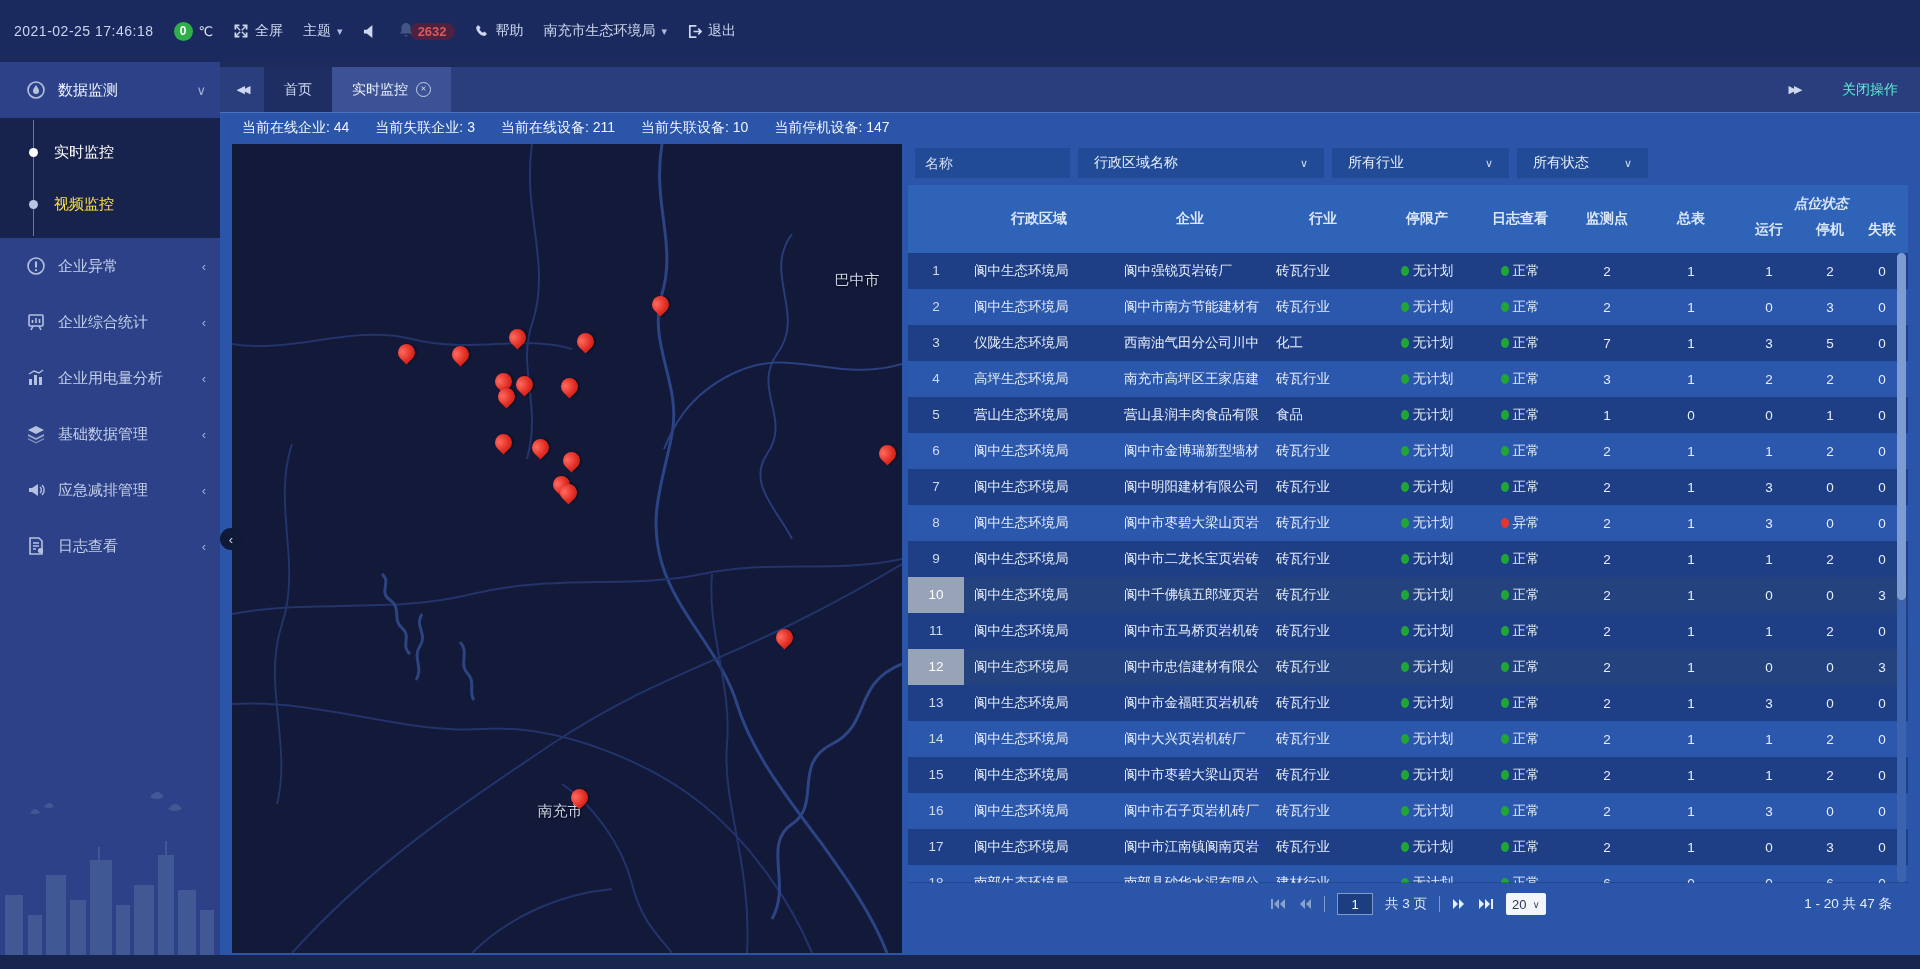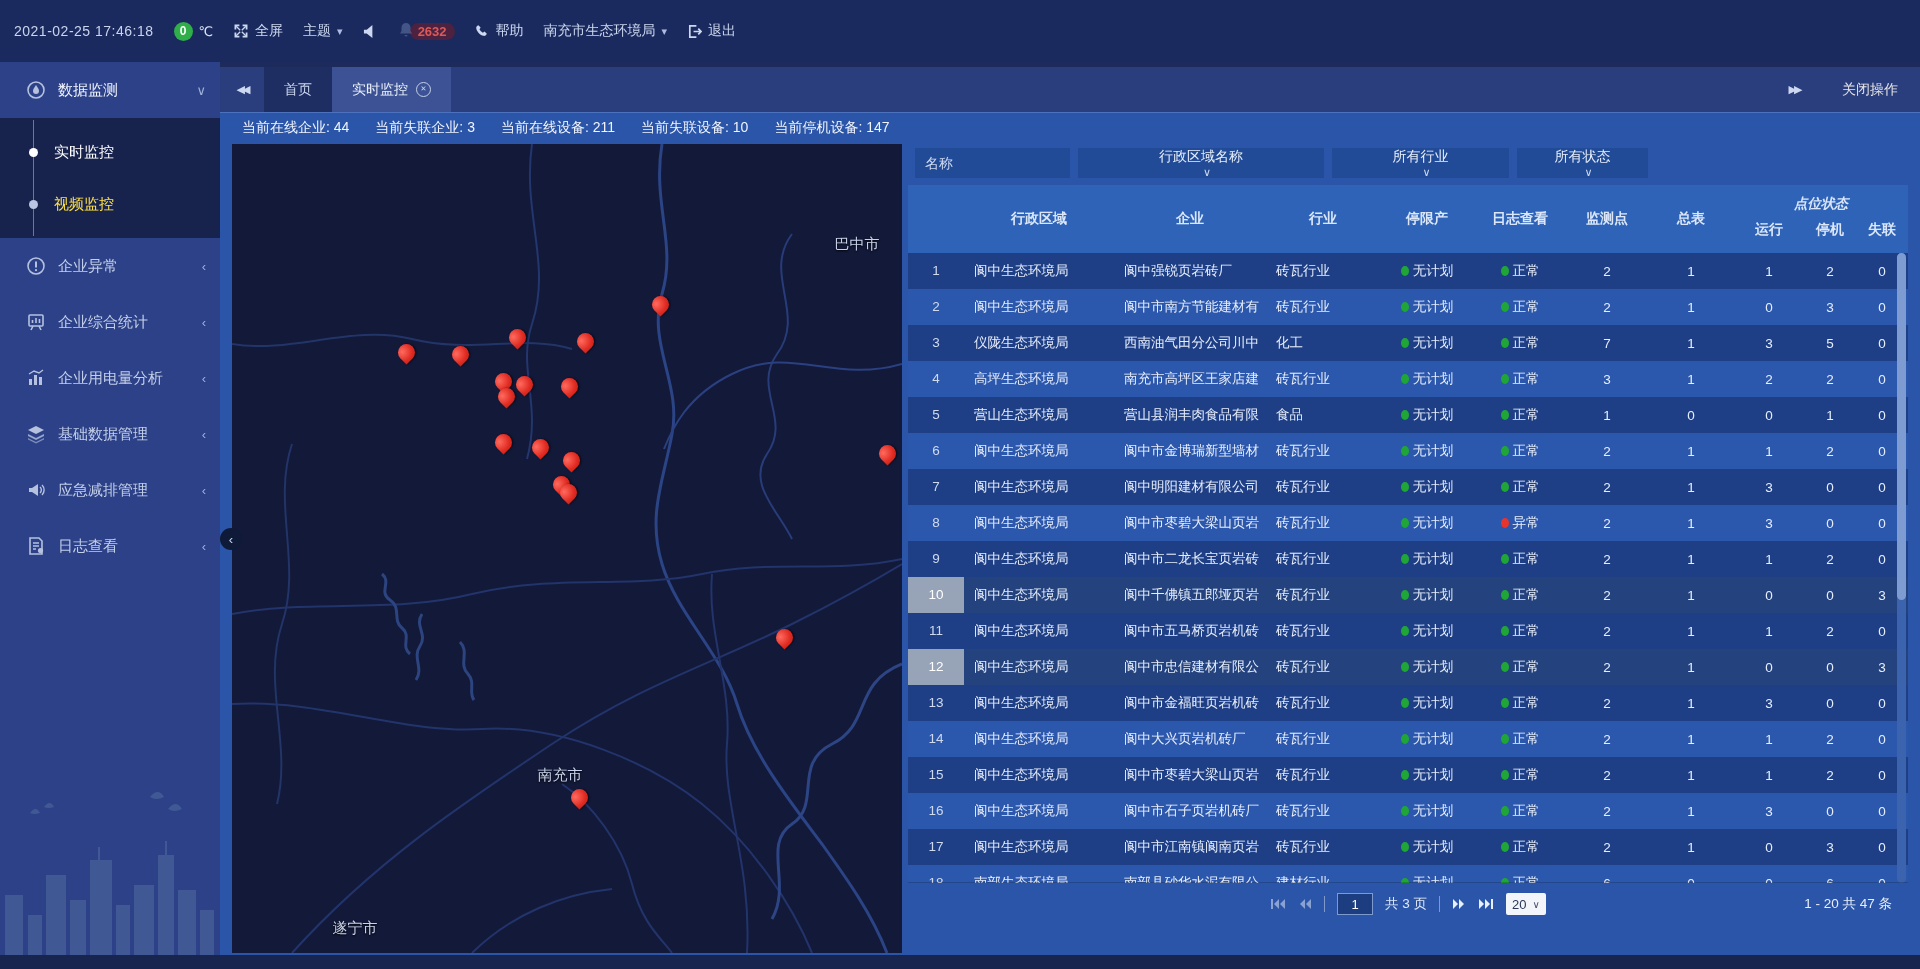--- a/index.html
+++ b/index.html
@@ -47,47 +47,47 @@
             border-top:5px solid #1d2b5c; display:flex; align-items:stretch; z-index:10; }
   .tab-arrow { width:44px; display:flex; align-items:center; justify-content:center; color:#cdd8f0;
                font-size:11px; letter-spacing:-3px; cursor:pointer; }
   .tabs { display:flex; align-items:stretch;font-family:Liberation Mono, monospace; }
   .tab { display:flex; align-items:center; gap:8px; padding:0 20px; font-size:14px; color:#ccd6ef; cursor:pointer;
          background:#1e2e63; }
   .tab.active { background:#3c5294; color:#e9effc; }
   .tab-close { width:15px; height:15px; border:1px solid #c3cfe9; border-radius:50%; display:inline-flex;
                align-items:center; justify-content:center; font-size:9px; line-height:1; color:#c3cfe9; }
   .tab-right { margin-left:auto; display:flex; align-items:center; gap:26px; padding-right:22px; }
-  .close-ops { color:#e5e5e5; font-size:14px; cursor:pointer; }
+  .close-ops { color:#5eead4; font-size:14px; cursor:pointer; }
 
   
   .statusbar { position:absolute; top:112px; left:220px; right:0; height:30px; background:#2a55a8;
                border-top:1px solid #4d72bd; display:flex; align-items:center; gap:26px;
                padding-left:22px; color:#f0f4fd; font-size:14px; z-index:9; }
 
   
   .content { position:absolute; top:142px; left:220px; right:0; bottom:14px; background:#2a55a8; }
   .map { position:absolute; left:12px; top:2px; width:670px; height:809px; background:#131939; overflow:hidden; cursor:grab; }
   .map svg.roads { position:absolute; inset:0; }
-  .city-label { position:absolute; color:#c9d4ea; font-size:15px; text-shadow:0 1px 2px #000; transform:translate(-50%,-50%); }
+  .city-label { position:absolute; color:#c9d4ea; font-size:15px; text-shadow:0 1px 2px #000; transform:translate(-50%,-50%);margin-top:36px; }
   .pin { position:absolute; width:17px; height:17px;
          background:radial-gradient(circle at 35% 30%, #ff6a5e, #e02b22 60%, #b71c14);
          border-radius:50% 50% 50% 0; transform:rotate(-45deg); box-shadow:1px 1px 2px rgba(0,0,0,.55); cursor:pointer; }
   .collapse-handle { position:absolute; left:0px; top:386px; width:22px; height:22px; background:#0f1a38;
                      border-radius:50%; color:#cdd8f0; display:flex; align-items:center; justify-content:center;
                      font-size:13px; cursor:pointer; z-index:5; }
 
   
   .panel { position:absolute; left:688px; top:0; width:1000px; height:813px; }
   .filters { position:absolute; top:6px; left:7px; right:0; height:30px; display:flex; gap:8px; }
   .f-input { width:155px; height:30px; background:#224b97; border:none; outline:none; color:#e6eefb;
              font-size:14px; padding:0 10px; font-family:inherit; }
   .f-input::placeholder { color:#cfdaf0; opacity:1; }
   .f-select { height:30px; background:#224b97; color:#e6eefb; font-size:14px; display:flex; align-items:center;
-              justify-content:space-between; padding:0 16px; cursor:pointer;flex-direction:column; }
+              justify-content:space-between; padding:0 16px; cursor:pointer; }
   .f-select .chev { font-size:11px; color:#cfdaf0; margin-left:12px; }
   .f-region { width:246px; } .f-industry { width:177px; } .f-status { width:131px; }
 
   .table { position:absolute; top:43px; left:0; width:1000px; }
   .tgrid { display:grid; grid-template-columns:56px 150px 152px 114px 94px 92px 82px 86px 70px 52px 52px; }
   .thead { height:68px; background:#2e63b8; color:#dbe7f9; font-size:14px; font-weight:bold;
            grid-template-rows:30px 38px; align-items:center; }
   .thead .th { grid-row:1 / 3; text-align:center; }
   .thead .th-group { grid-row:1; grid-column:9 / 12; text-align:center; font-style:italic; font-size:13.5px;
                      align-self:end; padding-bottom:2px; }

